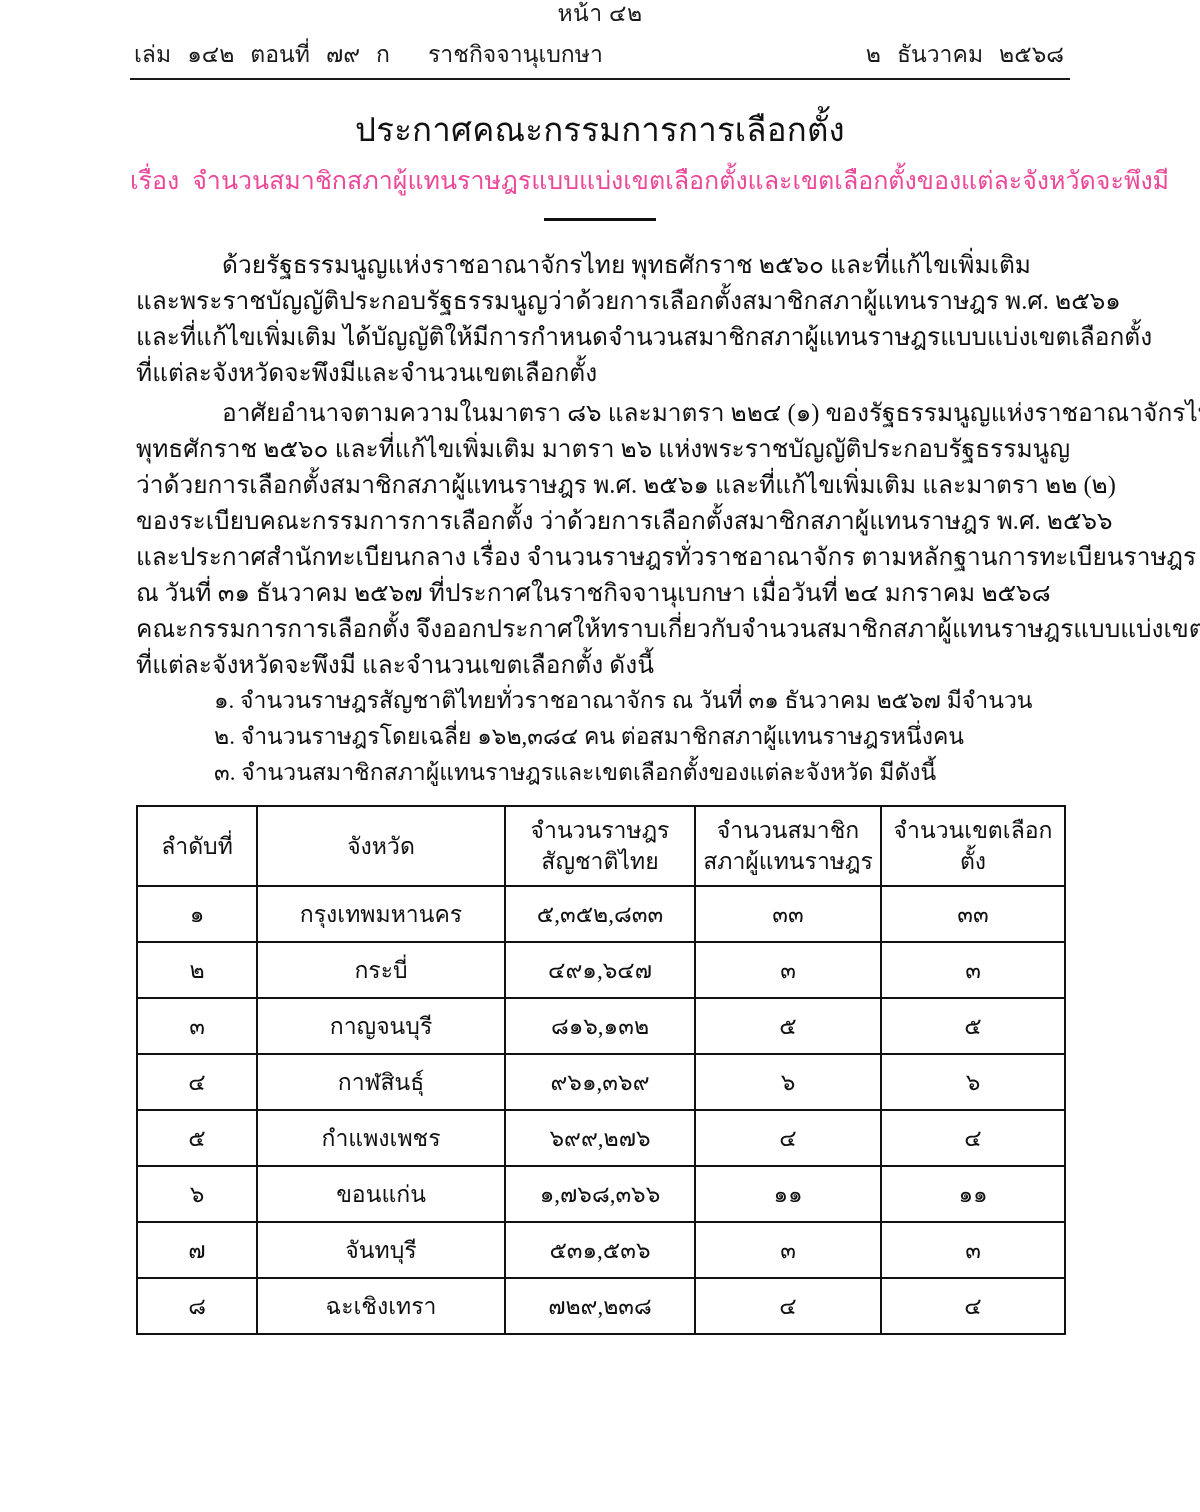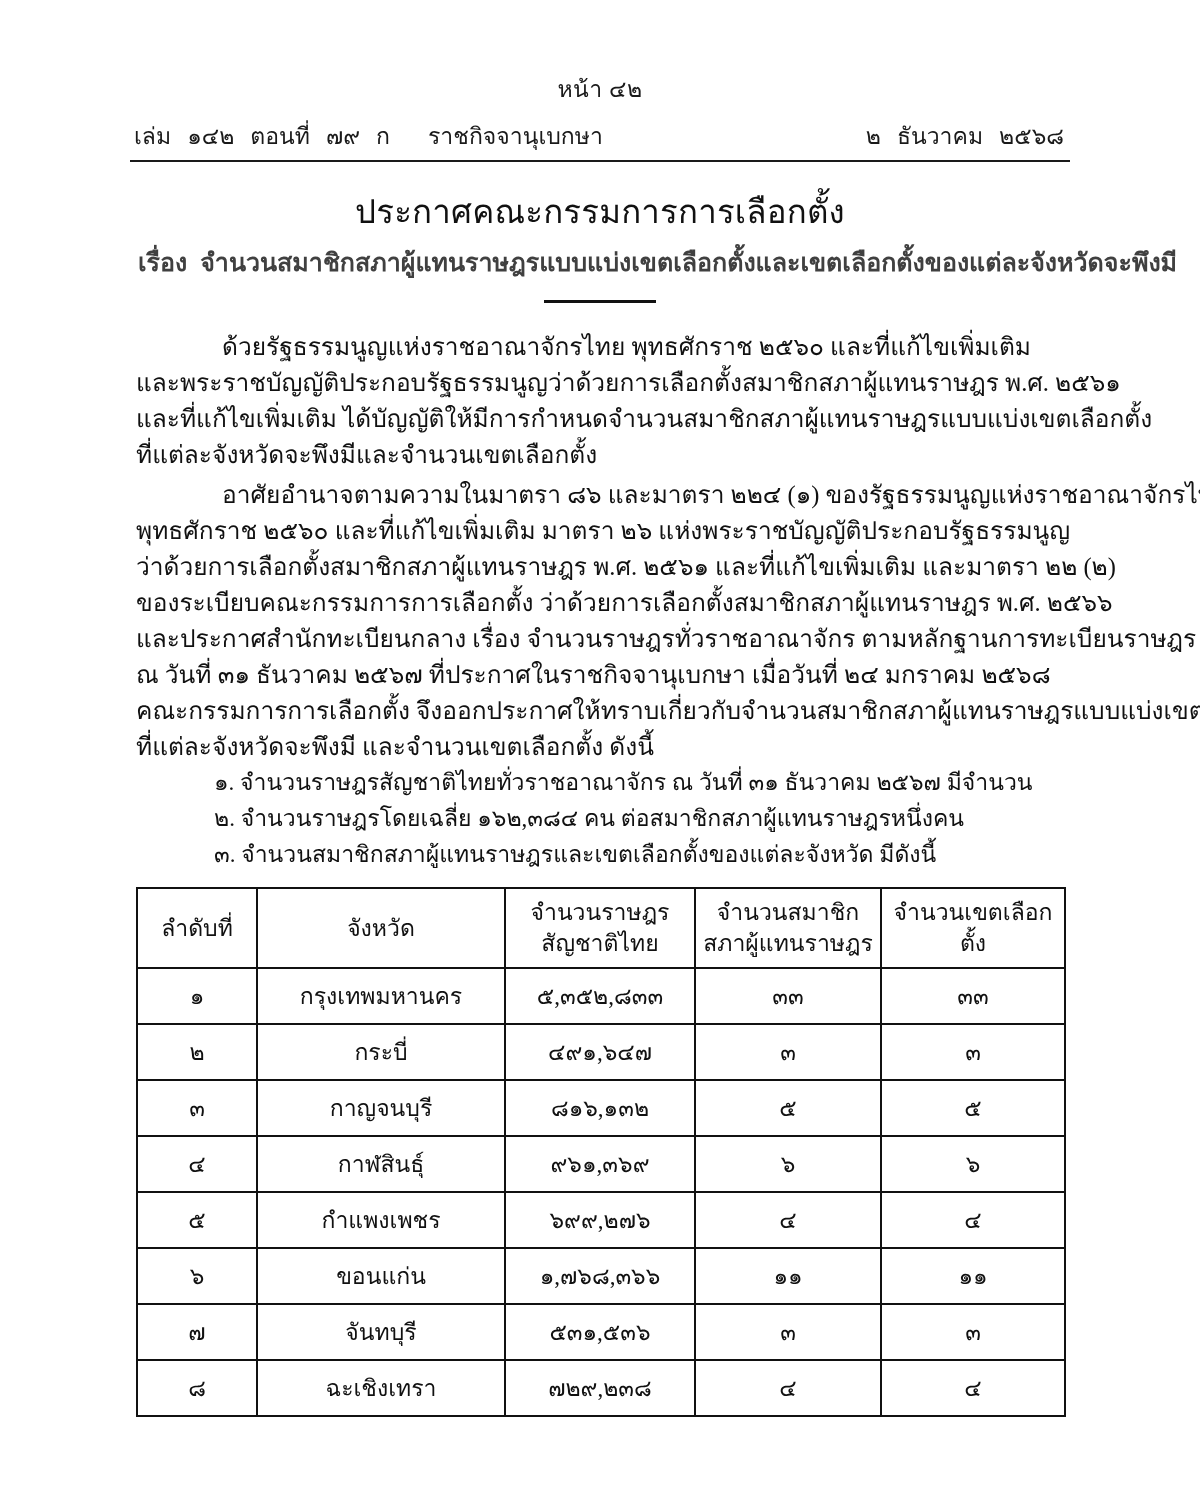--- a/index.html
+++ b/index.html
@@ -23,35 +23,34 @@
     width: 1200px;
     height: 1512px;
     padding: 0;
   }
 
   
   .masthead {
     position: relative;
     width: 940px;
     margin: 0 auto;
-    padding-top: 76px;
     font-family: Liberation Serif, serif;
   }
   .page-no {
     text-align: center;
     font-size: 23px;
     letter-spacing: 0.5px;
     line-height: 1.25;
     color: #1a1a1a;
   }
   .masthead-row {
     display: flex;
     align-items: baseline;
     justify-content: space-between;
-    margin-top: 13px;
+    margin-top: 7px;
     font-size: 23px;
     color: #1a1a1a;
     padding: 0 6px 0 4px;
   }
   .mh-left, .mh-right {
     display: flex;
     align-items: baseline;
     white-space: nowrap;
   }
   .mh-left > span, .mh-right > span { margin-right: 16px; }
@@ -81,23 +80,23 @@
     font-size: 33px;
     line-height: 1.3;
     color: #111;
     margin: 0;
     font-weight: normal;
     letter-spacing: 0.2px;
   }
   .doc-subtitle {
     font-size: 25px;
     line-height: 1.35;
-    margin: 12px 0 0 8px;
-    font-weight: bold;
-    color: #404040;
+    margin: 12px 0 0 0;
+    font-weight: normal;
+    color: #ec4899;
     white-space: nowrap;
   }
   .subtitle-label { margin-right: 13px; }
   .title-divider {
     width: 112px;
     height: 0;
     border-top: 3px solid #111;
     margin: 21px auto 0 auto;
   }
 

